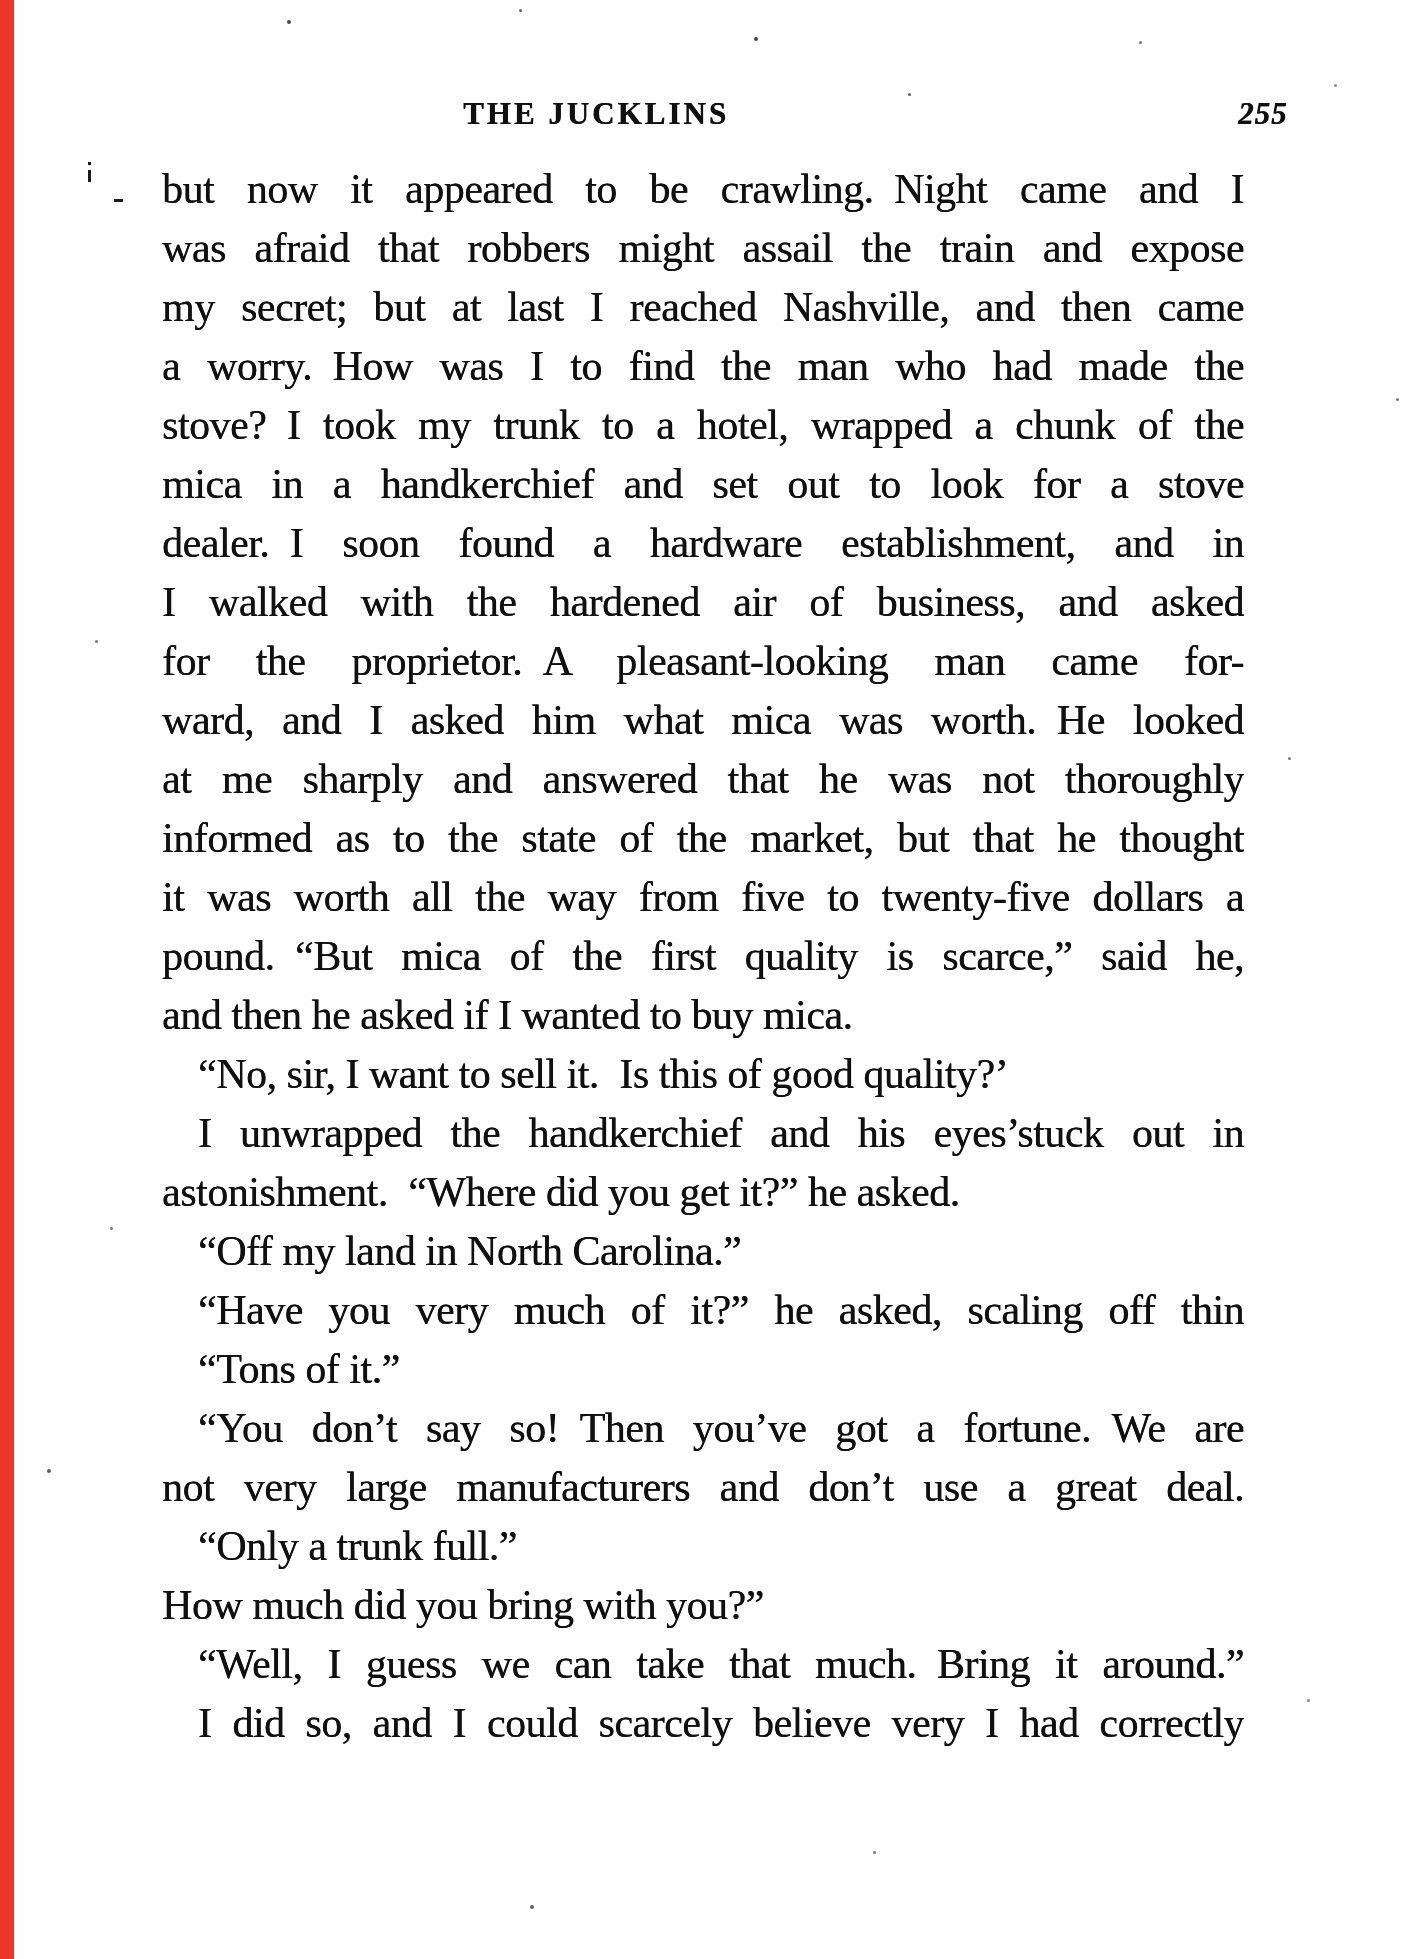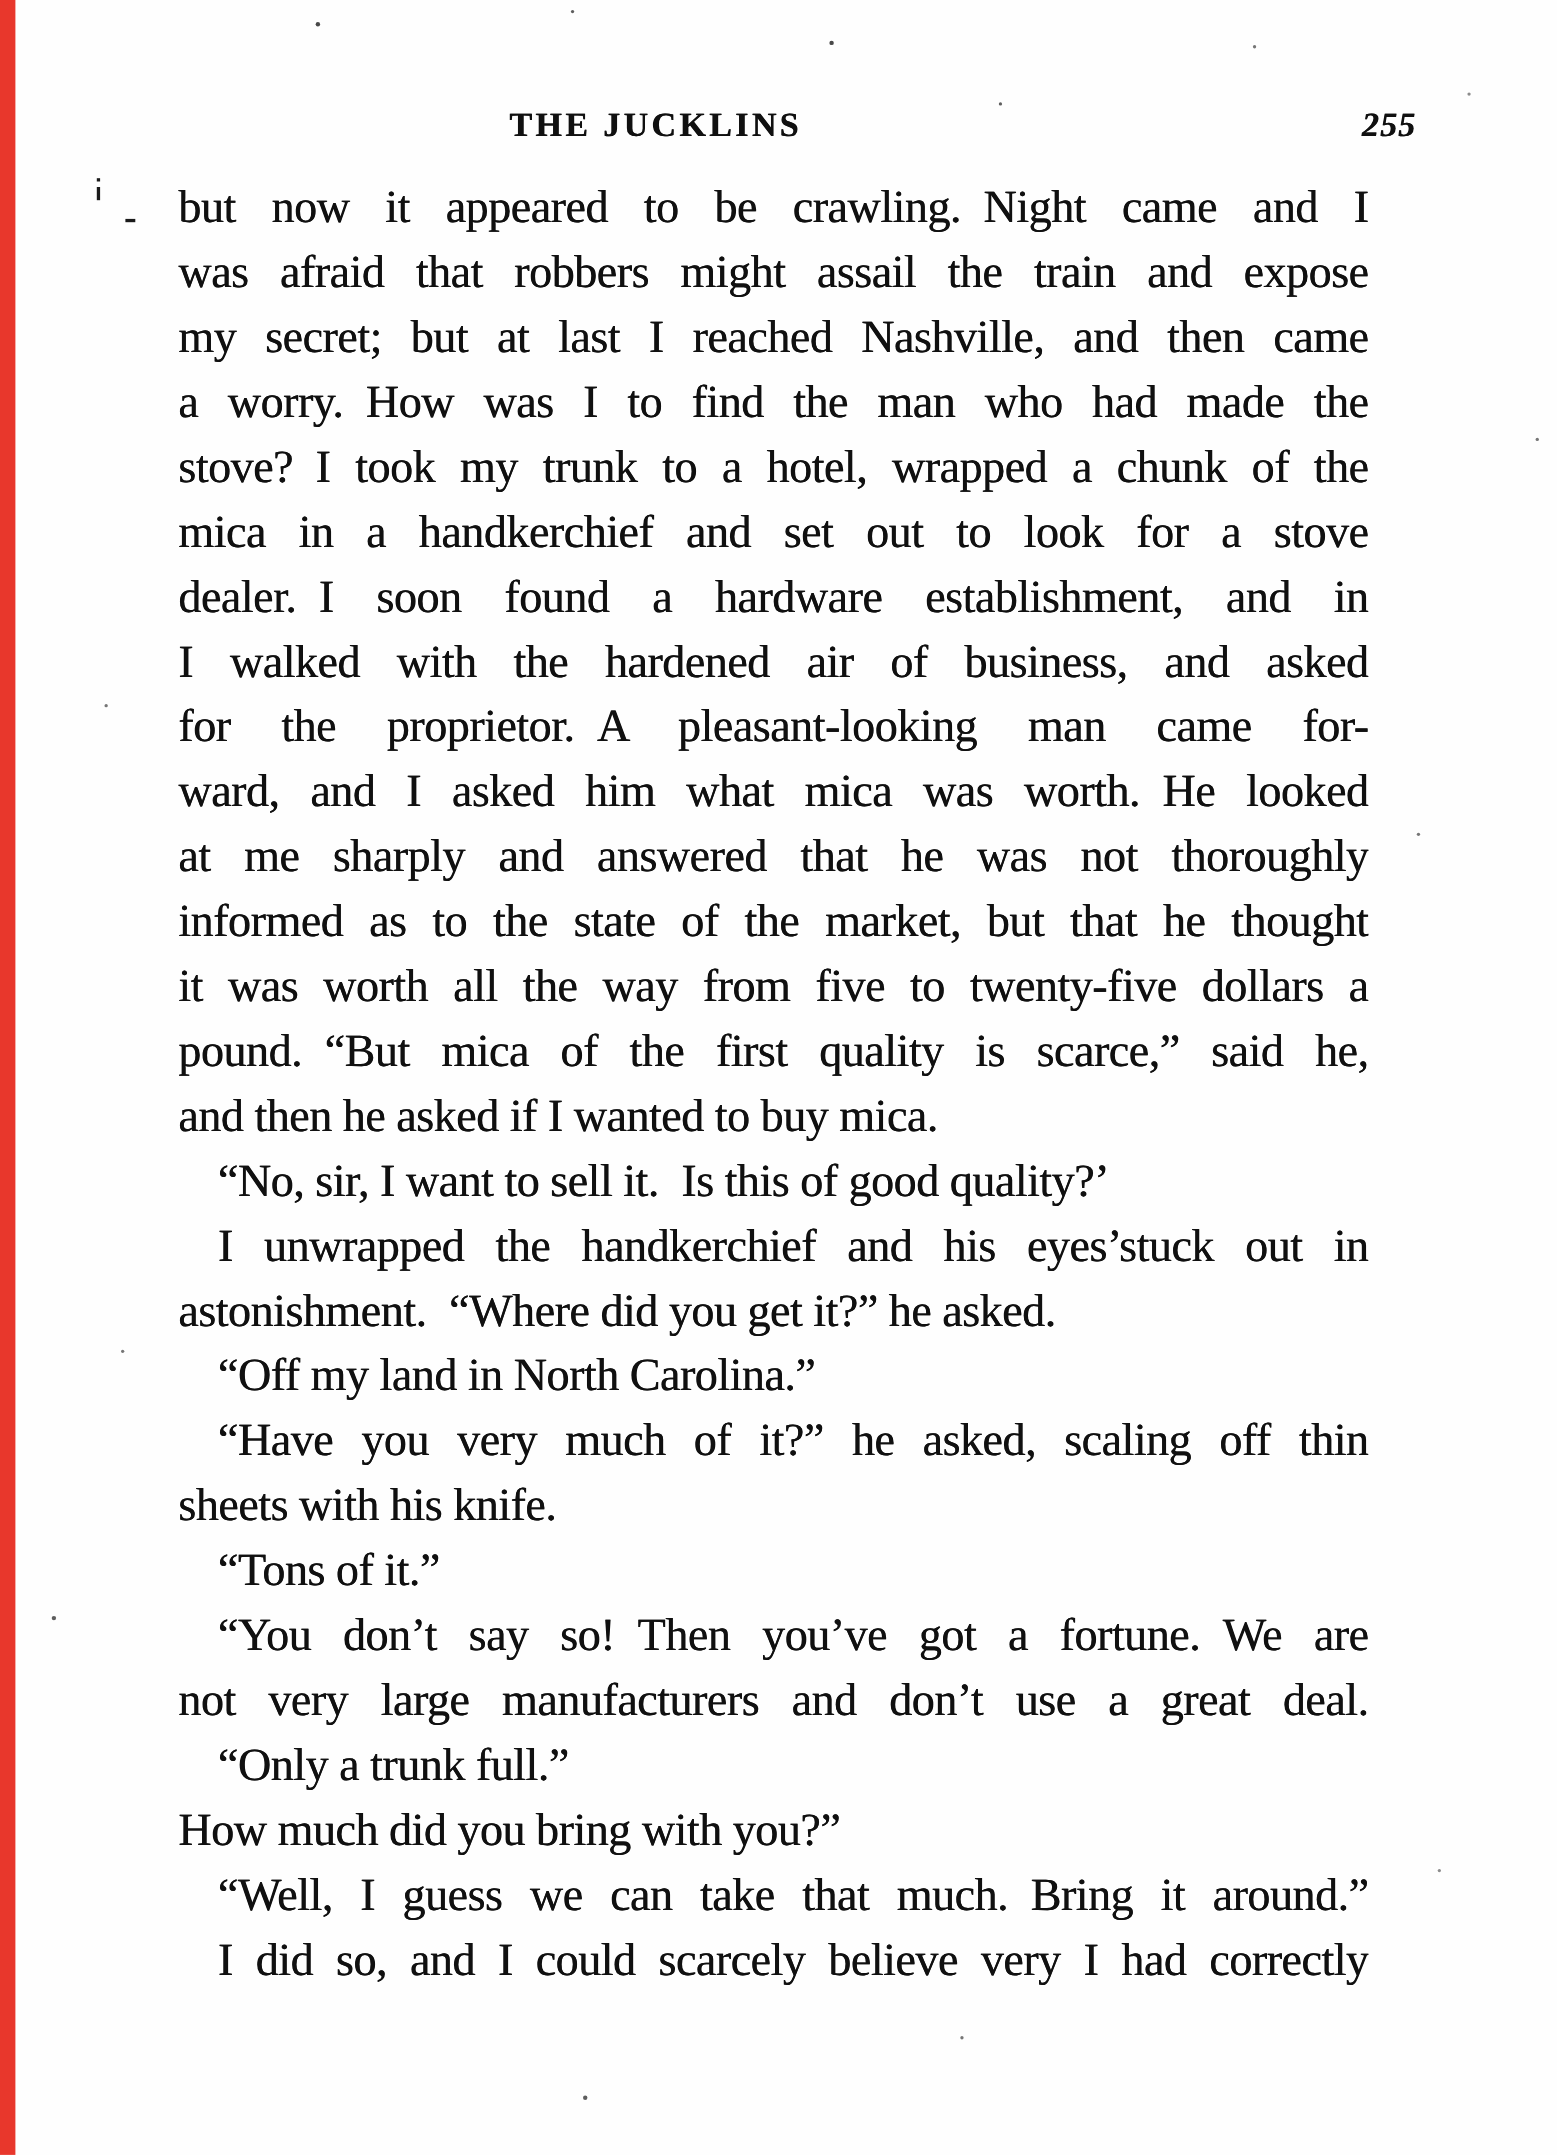--- a/index.html
+++ b/index.html
@@ -102,21 +102,20 @@
       <div class="line just">at me sharply and answered that he was not thoroughly</div>
       <div class="line just">informed as to the state of the market, but that he thought</div>
       <div class="line just">it was worth all the way from five to twenty-five dollars a</div>
       <div class="line just">pound. “But mica of the first quality is scarce,” said he,</div>
       <div class="line">and then he asked if I wanted to buy mica.</div>
       <div class="line indent">“No, sir, I want to sell it. Is this of good quality?’</div>
       <div class="line indent just">I unwrapped the handkerchief and his eyes’stuck out in</div>
       <div class="line">astonishment. “Where did you get it?” he asked.</div>
       <div class="line indent">“Off my land in North Carolina.”</div>
       <div class="line indent just">“Have you very much of it?” he asked, scaling off thin</div>
-      <div class="line">sheets with his knife.</div>
       <div class="line indent">“Tons of it.”</div>
       <div class="line indent just">“You don’t say so! Then you’ve got a fortune. We are</div>
       <div class="line just">not very large manufacturers and don’t use a great deal.</div>
       <div class="line indent">“Only a trunk full.”</div>
       <div class="line">How much did you bring with you?”</div>
       <div class="line indent just">“Well, I guess we can take that much. Bring it around.”</div>
       <div class="line indent just">I did so, and I could scarcely believe very I had correctly</div>
     </div>
 
   <div class="stray-mark" style="left:88px;top:170px;width:3px;height:12px;"></div>

